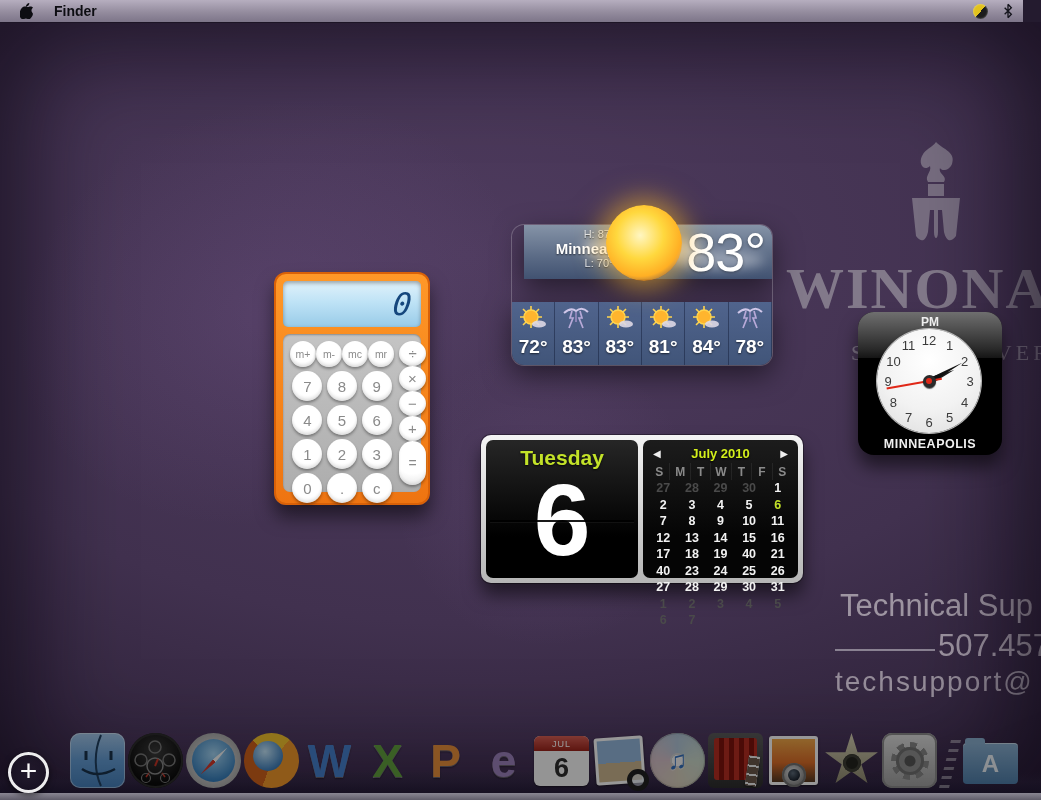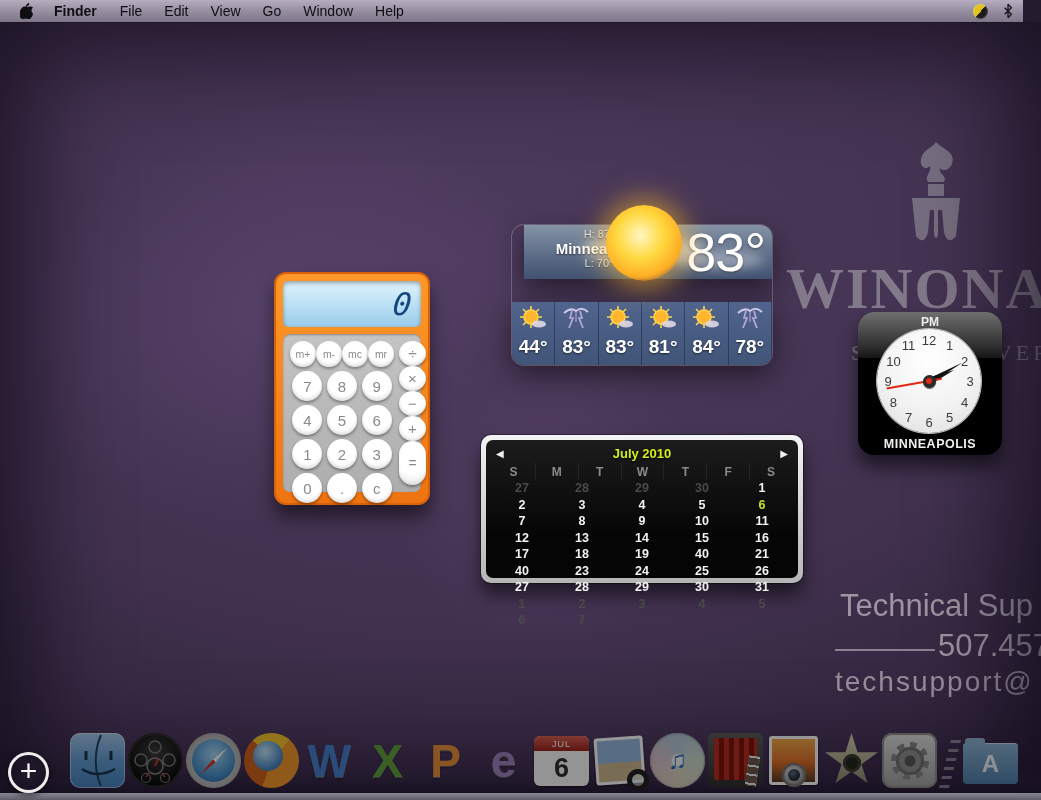--- a/index.html
+++ b/index.html
@@ -238,28 +238,20 @@
 </head>
 <body>
 
 <div class="menubar">
   <span class="apple">
     <svg width="14" height="16" viewBox="0 0 14 16">
       <path fill="#0d0d12" d="M9.3 0c.1 1-.3 1.9-.9 2.6-.6.7-1.6 1.2-2.5 1.1-.1-.9.4-1.9 1-2.5C7.5.5 8.5.1 9.3 0zM12.9 11.7c-.4.9-.6 1.3-1.1 2.1-.7 1.1-1.7 2.5-3 2.5-1.1 0-1.4-.7-2.9-.7s-1.9.7-3 .7c-1.2 0-2.2-1.2-2.9-2.3C-1.4 11 .2 6.7 2 4.8c.8-.9 1.9-1.4 2.9-1.4 1.1 0 1.8.7 2.8.7.9 0 1.5-.7 2.8-.7.9 0 1.9.5 2.6 1.3-2.3 1.3-1.9 4.6-.2 5.6-.4.9 0 1.4 0 1.4z"></path>
     </svg>
   </span>
   <span class="menu-item app">Finder</span>
-  <span style="display:flex;">
-      <span class="menu-item">File</span>
-      <span class="menu-item">Edit</span>
-      <span class="menu-item">View</span>
-      <span class="menu-item">Go</span>
-      <span class="menu-item">Window</span>
-      <span class="menu-item">Help</span>
-    </span>
   <span class="menu-right">
     <span class="colorwheel"></span>
     <svg width="10" height="16" viewBox="0 0 12 18">
       <path d="M6 1 L6 17 M6 1 L10 5 L2 13 M6 17 L10 13 L2 5" stroke="#14141c" stroke-width="1.6" fill="none"></path>
     </svg>
   </span>
 </div>
 
 <div class="desktop">
   <div class="flame1"></div>
@@ -305,21 +297,21 @@
                   <line x1="20" y1="13" x2="24" y2="13"></line>
                   <line x1="5" y1="5" x2="8" y2="8"></line>
                   <line x1="18" y1="18" x2="21" y2="21"></line>
                   <line x1="5" y1="21" x2="8" y2="18"></line>
                   <line x1="18" y1="8" x2="21" y2="5"></line>
                 </g>
                 <circle cx="13" cy="13" r="7" fill="#ffb52e" stroke="#ffd44e" stroke-width="1.5"></circle>
                 <ellipse cx="21" cy="20" rx="7" ry="3.6" fill="#ded8e4" opacity=".9"></ellipse>
               </svg>
             </div>
-            <div class="fc-temp">44°</div>
+            <div class="fc-temp">72°</div>
           </div>
           <div class="fc-col">
             <div class="fc-icon">
               <svg width="30" height="30" viewBox="0 0 30 30">
                 <path d="M3 9 Q10 3 15 7 Q21 2 27 8" stroke="#cfc6e8" stroke-width="2" fill="none"></path>
                 <path d="M11 7 L9 14 L12 14 L8 24" stroke="#b7a9d8" stroke-width="1.7" fill="none"></path>
                 <path d="M19 7 L21 14 L18 14 L22 24" stroke="#b7a9d8" stroke-width="1.7" fill="none"></path>
                 <path d="M15 8 L15 18" stroke="#9f8fc6" stroke-width="1.5" fill="none"></path>
               </svg>
             </div>
@@ -429,20 +421,25 @@
           <div class="key op">÷</div>
           <div class="key op">×</div>
           <div class="key op">−</div>
           <div class="key op">+</div>
           <div class="key equals">=</div>
         </div>
     </div>
   </div>
 
   <div class="widget calendar">
+    <div class="flip-panel">
+      <div class="flip-dayname">Tuesday</div>
+      <div class="flip-number">6</div>
+      <div class="flip-line"></div>
+    </div>
     <div class="month-panel">
       <div class="month-head">
         <span class="month-arrow">◀</span>
         <span class="month-label">July 2010</span>
         <span class="month-arrow">▶</span>
       </div>
       <div class="dow-row">
           <div class="dow-cell">S</div>
           <div class="dow-cell">M</div>
           <div class="dow-cell">T</div>

